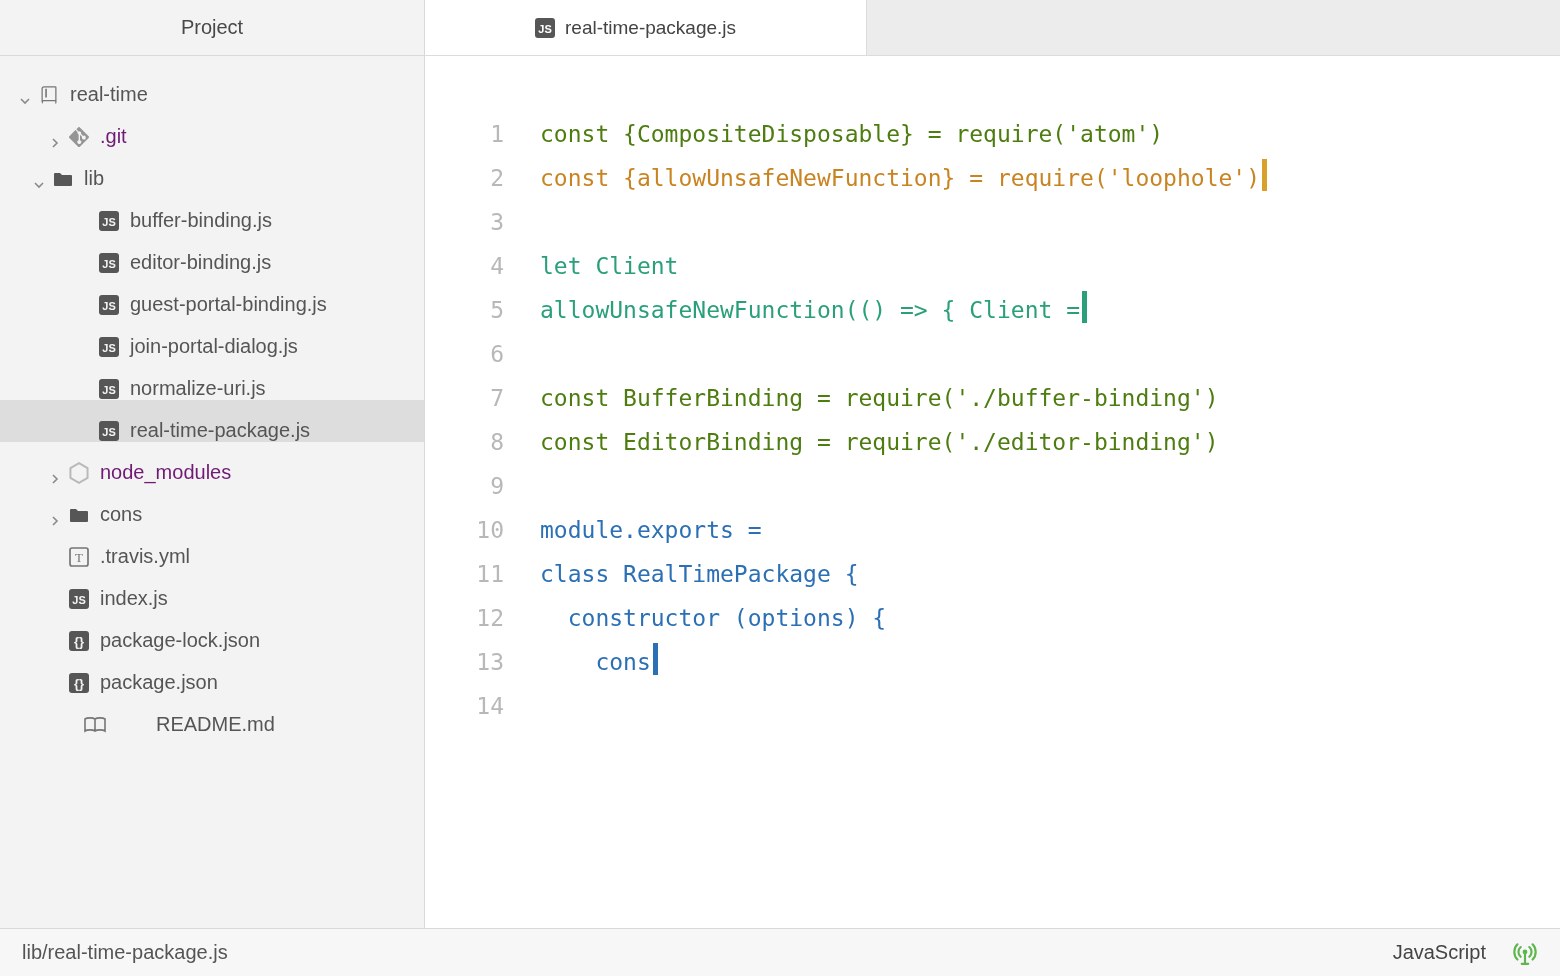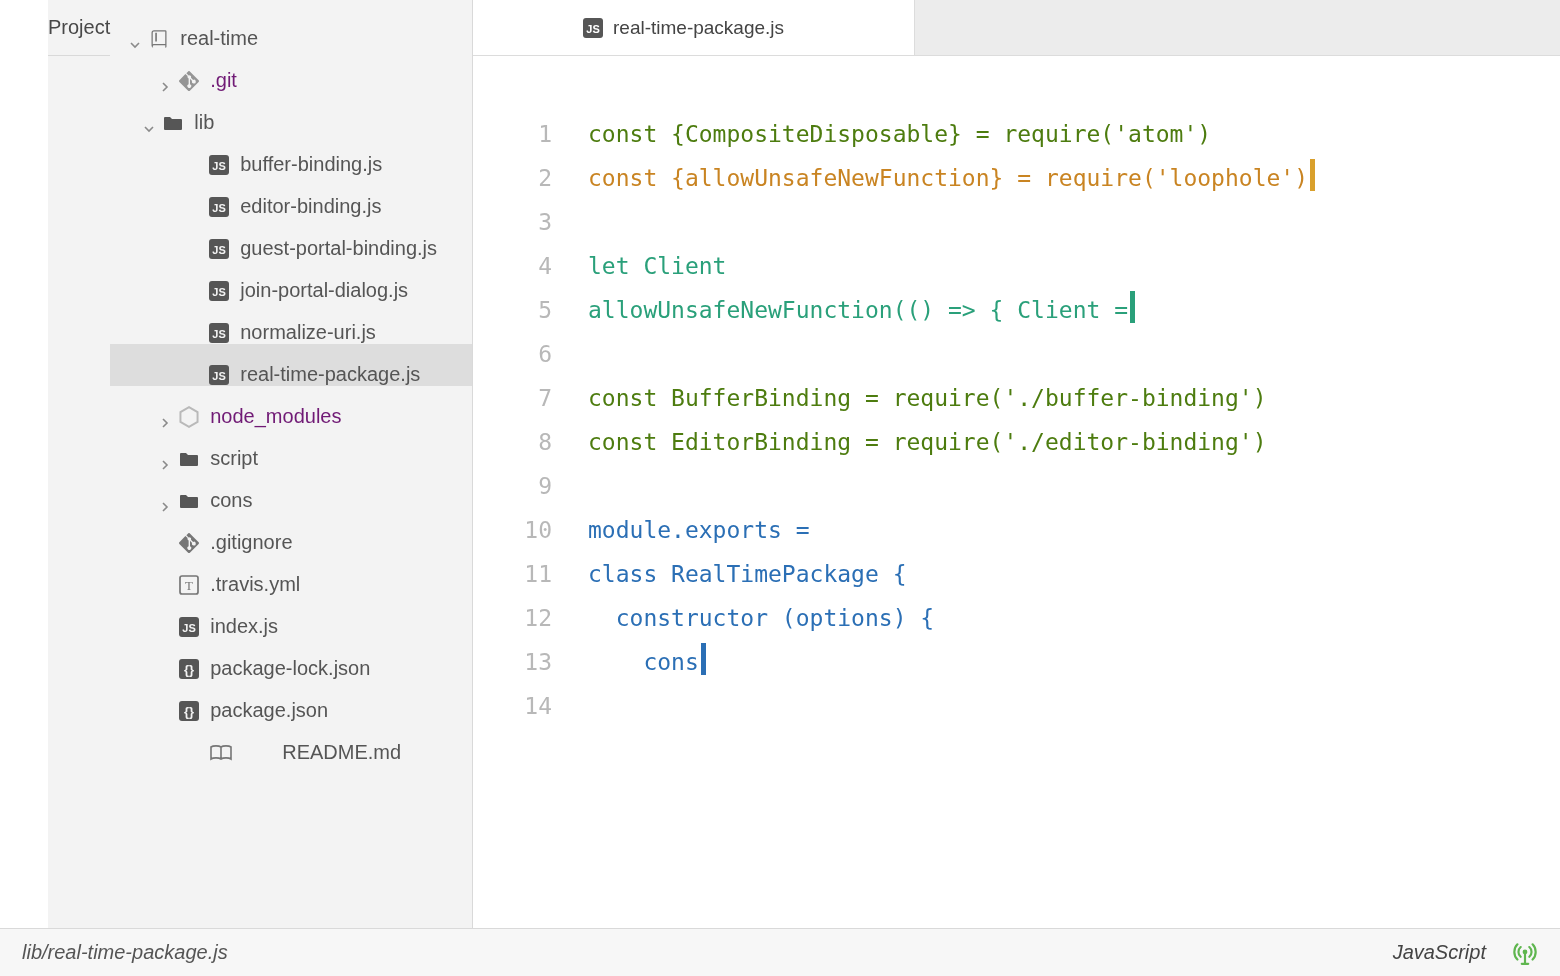--- a/index.html
+++ b/index.html
@@ -17,22 +17,21 @@
     flex: 1;
     display: flex;
     min-height: 0;
   }
   
   .sidebar {
     width: 425px;
     background: #f3f3f3;
     border-right: 1px solid #d9d9d9;
     display: flex;
-    flex-direction: row;
-    margin-left: 48px;
+    flex-direction: column;
   }
   .sidebar-title {
     height: 56px;
     display: flex;
     align-items: center;
     justify-content: center;
     font-size: 20px;
     color: #484848;
     border-bottom: 1px solid #d9d9d9;
     font-weight: 400;
@@ -132,21 +131,20 @@
   
   .statusbar {
     height: 48px;
     border-top: 1px solid #d9d9d9;
     background: #f7f7f7;
     display: flex;
     align-items: center;
     padding: 0 22px;
     font-size: 20px;
     color: #555;
-    font-style: italic;
   }
   .statusbar .spacer { flex: 1; }
   .statusbar .lang { margin-right: 26px; color: #444; }
   .statusbar .broadcast svg { display:block; }
 </style>
 </head>
 <body>
 
 <div class="workspace">
 
@@ -270,43 +268,21 @@
           <span class="chev">
             <svg width="10" height="10" viewBox="0 0 10 10">
               <path d="M3 1l4 4-4 4" fill="none" stroke="#8a8a8a" stroke-width="1.6"></path>
             </svg>
           </span>
           <span class="icon">
             <svg width="20" height="18" viewBox="0 0 20 16">
               <path fill="#565656" d="M1 3a1 1 0 0 1 1-1h5l2 2h9a1 1 0 0 1 1 1v9a1 1 0 0 1-1 1H2a1 1 0 0 1-1-1V3z"></path>
             </svg>
           </span>
-          <span class="label">script</span>
-        </div>
-        <div class="tree-row" style="padding-left: 48px;">
-          <span class="chev">
-            <svg width="10" height="10" viewBox="0 0 10 10">
-              <path d="M3 1l4 4-4 4" fill="none" stroke="#8a8a8a" stroke-width="1.6"></path>
-            </svg>
-          </span>
-          <span class="icon">
-            <svg width="20" height="18" viewBox="0 0 20 16">
-              <path fill="#565656" d="M1 3a1 1 0 0 1 1-1h5l2 2h9a1 1 0 0 1 1 1v9a1 1 0 0 1-1 1H2a1 1 0 0 1-1-1V3z"></path>
-            </svg>
-          </span>
           <span class="label">cons</span>
-        </div>
-        <div class="tree-row" style="padding-left: 48px;">
-          <span class="chev"></span>
-          <span class="icon">
-            <svg width="20" height="20" viewBox="0 0 16 16">
-              <path fill="#767676" d="M15.7 7.3 8.7.3a1 1 0 0 0-1.4 0L5.9 1.7l1.8 1.8a1.5 1.5 0 0 1 1.9 1.9l1.7 1.7a1.5 1.5 0 1 1-.8.8L8.8 6.2v4.4a1.5 1.5 0 1 1-1.1 0V5.9a1.5 1.5 0 0 1-.8-1.9L5.1 2.4.3 7.3a1 1 0 0 0 0 1.4l7 7a1 1 0 0 0 1.4 0l7-7a1 1 0 0 0 0-1.4z"></path>
-            </svg>
-          </span>
-          <span class="label">.gitignore</span>
         </div>
         <div class="tree-row" style="padding-left: 48px;">
           <span class="chev"></span>
           <span class="icon">
             <svg width="20" height="20" viewBox="0 0 20 20">
               <rect x="1" y="1" width="18" height="18" rx="2" fill="none" stroke="#767676" stroke-width="1.7"></rect>
               <text x="10" y="15" font-family="Georgia,serif" font-size="13" fill="#767676" text-anchor="middle">T</text>
             </svg>
           </span>
           <span class="label">.travis.yml</span>
@@ -334,21 +310,21 @@
         <div class="tree-row" style="padding-left: 48px;">
           <span class="chev"></span>
           <span class="icon">
             <svg width="20" height="20" viewBox="0 0 20 20">
               <rect width="20" height="20" rx="3" fill="#565656"></rect>
               <text x="10" y="15" font-family="Arial" font-size="13" font-weight="bold" fill="#f3f3f3" text-anchor="middle">{}</text>
             </svg>
           </span>
           <span class="label">package.json</span>
         </div>
-        <div class="tree-row" style="padding-left: 40px; gap: 40px;">
+        <div class="tree-row" style="padding-left: 24px; gap: 40px;">
           <span class="chev"></span>
           <span class="icon">
             <svg width="22" height="18" viewBox="0 0 22 16">
               <path fill="none" stroke="#767676" stroke-width="1.6" d="M11 2C9 .5 3 .5 1 2v12c2-1.5 8-1.5 10 0 2-1.5 8-1.5 10 0V2c-2-1.5-8-1.5-10 0zM11 2v12"></path>
             </svg>
           </span>
           <span class="label">README.md</span>
         </div>
       </div>
   </div>

